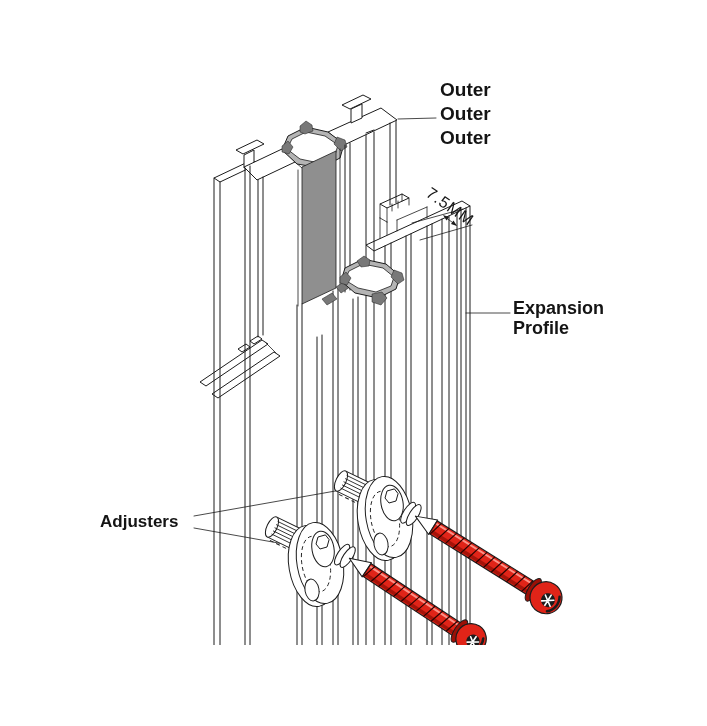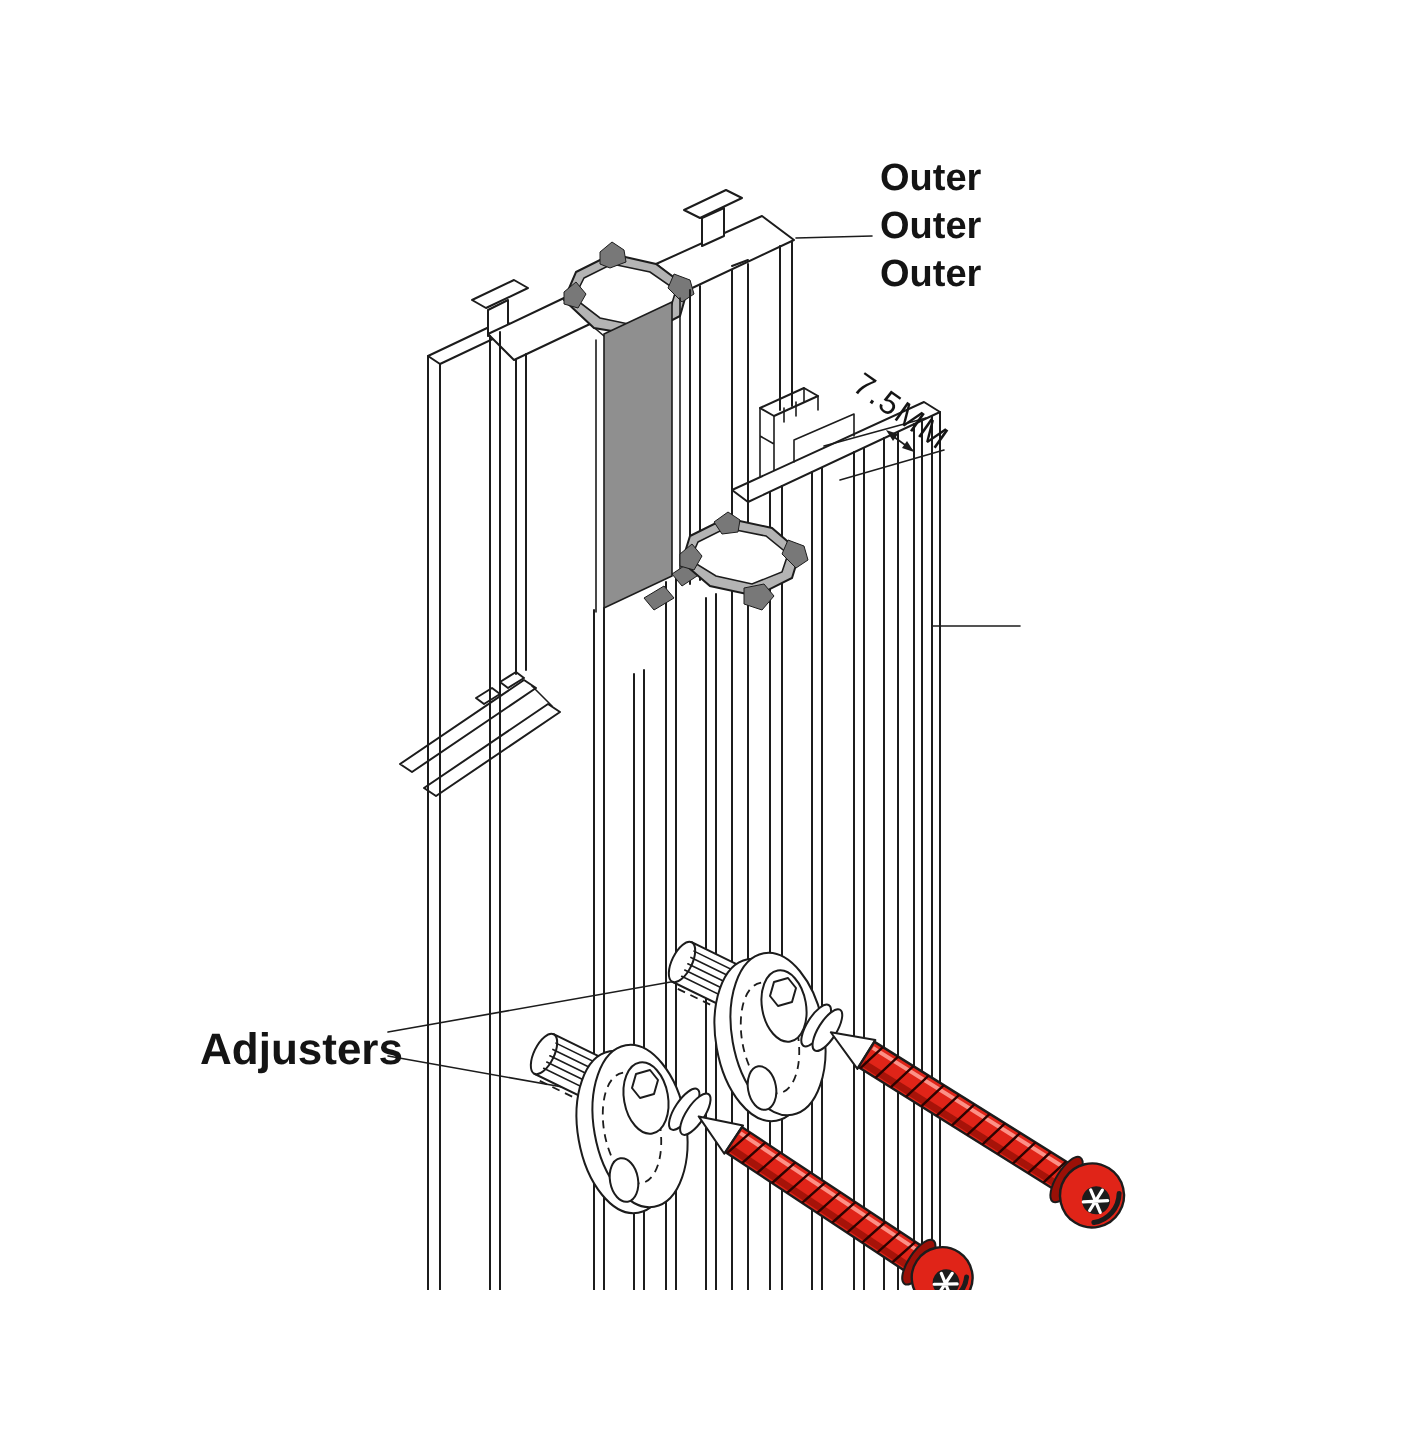--- a/index.html
+++ b/index.html
@@ -3,21 +3,21 @@
 <meta charset="utf-8">
 <style>
   html,body{margin:0;padding:0;background:#fff;}
   .stage{position:relative;width:707px;height:608px;background:var(--background,#fff);overflow:hidden;
          font-family:"Liberation Sans",sans-serif;margin-top:37px;}
   .stage svg{position:absolute;left:0;top:0;}
   .lbl{position:absolute;color:#141414;white-space:nowrap;}
   .b{font-weight:700;}
   #lbl-ofj{left:440px;top:41px;font-size:19px;line-height:24px;}
   #lbl-exp{left:513px;top:261px;font-size:18px;line-height:20px;}
-  #lbl-adj{left:100px;top:475px;font-size:22px;}
+  #lbl-adj{left:100px;top:475px;font-size:17px;}
   #lbl-dim{left:433px;top:147px;font-size:16px;letter-spacing:1px;font-weight:400;
            transform:rotate(35deg);transform-origin:0 0;}
   
   .ln{stroke:var(--line,#1c1c1c);fill:none;stroke-width:1;stroke-linecap:round;stroke-linejoin:round;}
   .thin{stroke-width:.8;}
   .fw{fill:#fff;stroke:var(--line,#1c1c1c);stroke-width:1;stroke-linejoin:round;}
   .ring{fill:var(--chamber-ring-gray,#b4b4b4);stroke:var(--line,#1c1c1c);stroke-width:1;}
   .inner{fill:#fff;stroke:var(--line,#1c1c1c);stroke-width:.8;}
   .gask{fill:var(--gasket-gray,#787878);stroke:var(--line,#1c1c1c);stroke-width:.5;}
   .glz{fill:var(--glazing-gray,#8f8f8f);stroke:var(--line,#1c1c1c);stroke-width:.8;}
@@ -167,16 +167,20 @@
 </svg>
 
   <div class="lbl b" id="lbl-ofj">
     <div>Outer</div>
     <div>Outer</div>
     <div>Outer</div>
   </div>
 
   <div class="lbl" id="lbl-dim">7.5MM</div>
 
+  <div class="lbl b" id="lbl-exp">
+    <div>Expansion</div>
+    <div>Profile</div>
+  </div>
 
   <div class="lbl b" id="lbl-adj">Adjusters</div>
 
 </div>
 
 </body></html>

